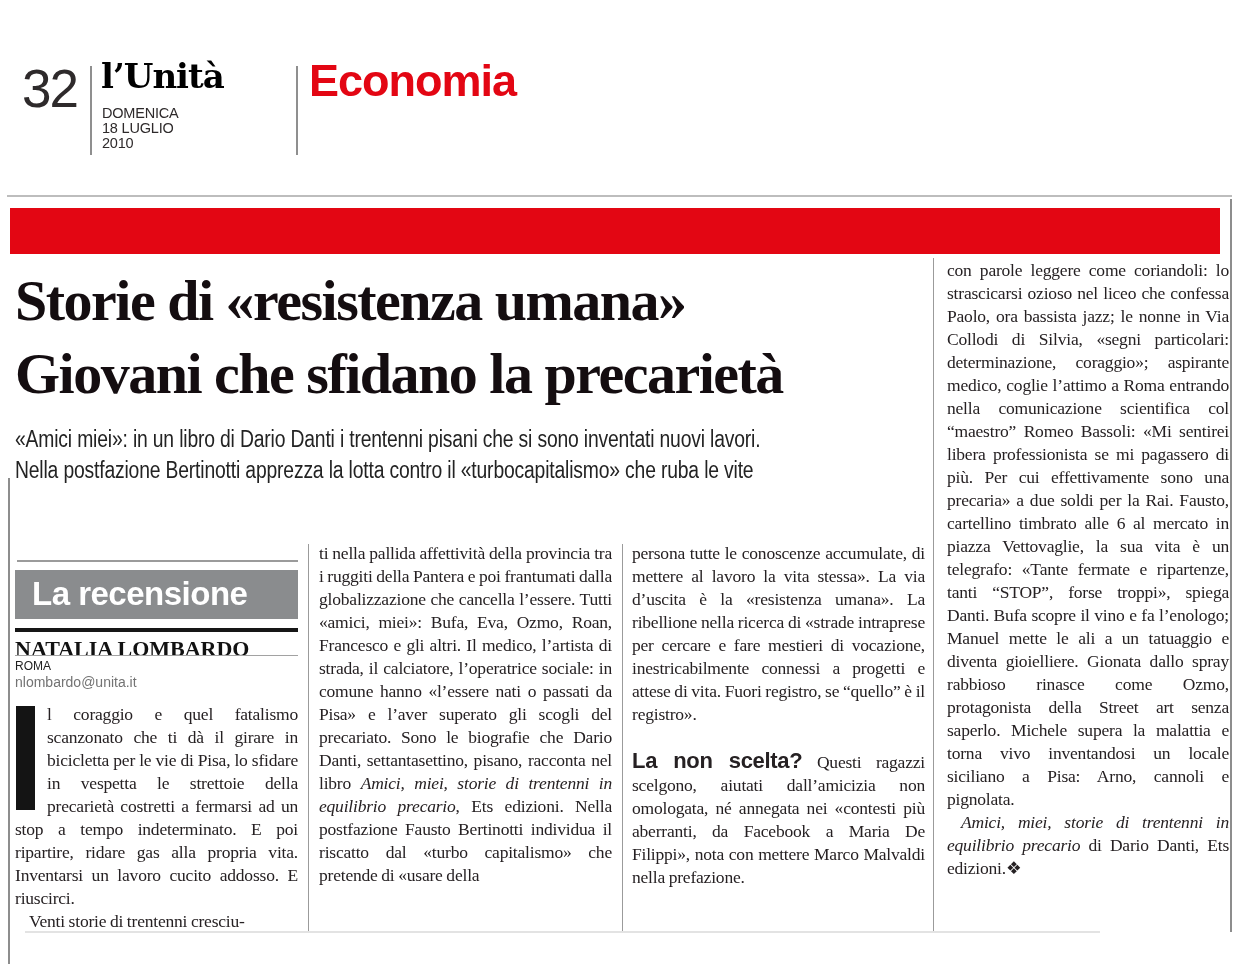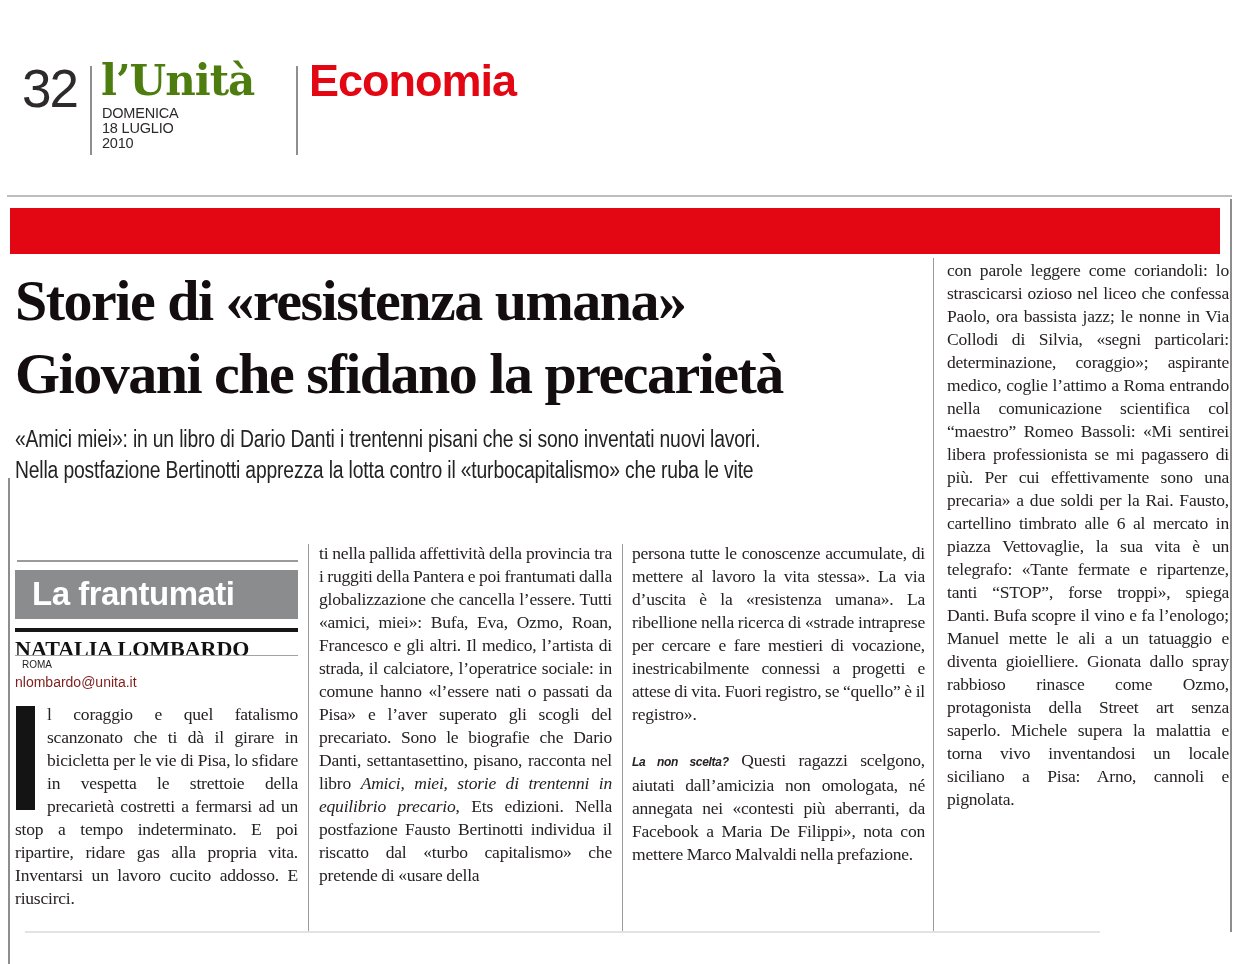--- a/index.html
+++ b/index.html
@@ -8,54 +8,54 @@
     width:1236px; height:964px; position:relative; overflow:hidden;
     font-family:"Liberation Sans", sans-serif; color:#231f20;
   }
   .abs { position:absolute; }
 
   
   .page-num { left:22px; top:58px; font-size:53px; letter-spacing:-2px; color:#2e2a2b; }
   .vrule { width:2px; background:#8f8f8f; }
   .vr1 { left:90px; top:66px; height:89px; }
   .vr2 { left:296px; top:66px; height:89px; }
-  .masthead { left:101px; top:56px; font-family:"DejaVu Serif", serif; font-weight:bold; font-size:42px; color:#4d7c0f; letter-spacing:-1px;text-align:right; }
+  .masthead { left:101px; top:56px; font-family:"DejaVu Serif", serif; font-weight:bold; font-size:34px; color:#000000; letter-spacing:-1px;text-align:right; }
   .dateblock { left:102px; top:106px; font-size:14.5px; line-height:15px; letter-spacing:-0.2px; color:#2e2a2b; white-space:pre-line; }
   .section { left:309px; top:55px; font-size:45px; font-weight:bold; letter-spacing:-1px;text-align:right; }
   .header-rule { left:7px; top:195px; width:1225px; height:2px; background:#bdbdbd; }
 
   
   .red-bar { left:10px; top:208px; width:1210px; height:46px; }
   .headline { left:15px; top:264px; width:916px; font-family:"Liberation Serif", serif; font-size:58px; line-height:73px; letter-spacing:-1.5px; color:#140d10; white-space:pre-line; }
   .deck { left:15px; top:424px; width:1090px; transform:scaleX(0.84); transform-origin:0 0; font-size:23px; line-height:30.5px; letter-spacing:-0.2px; color:#232323; white-space:pre-line; }
 
   
   .kicker-rule { left:17px; top:560px; width:281px; height:2px; background:#9b9b9b; }
   .kicker-box { left:15px; top:570px; width:283px; height:49px; }
   .kicker-box span { display:block; font-size:33px; font-weight:bold; color:#ffffff; line-height:48px; padding-left:17px; letter-spacing:-0.5px; }
   .byline-thick { left:15px; top:628px; width:283px; height:4px; background:#161616; }
   .author { left:15px; top:636px; font-size:22px; font-weight:bold; color:#111111;font-family:Liberation Serif, serif; }
   .author-rule { left:15px; top:655px; width:283px; height:1px; background:#a2a2a2; }
-  .loc { left:22px; top:659px; font-size:10px; color:#222222; }
-  .email { left:15px; top:674px; font-size:14px; color:#7f1d1d; }
+  .loc { left:15px; top:659px; font-size:12px; color:#222222; }
+  .email { left:15px; top:674px; font-size:14px; color:#737373; }
 
   
   .bodycol {
     font-family:"Liberation Serif", serif; font-size:17.5px; line-height:23px;
     text-align:justify; letter-spacing:-0.2px; word-spacing:-0.5px; color:#262123;
   }
   .col1 { left:15px;  top:703px; width:283px; }
   .col2 { left:319px; top:542px; width:293px; }
   .col3 { left:632px; top:542px; width:293px; }
   .col4 { left:947px; top:259px; width:282px; }
   .dropcap { float:left; width:19px; height:104px; background:#141414; margin:3px 12px 0 1px; color:transparent; overflow:hidden; font-size:8px; }
   .indent { text-indent:14px; }
   .gap-above { margin-top:23px; }
   .book-title { font-style:italic; }
-  .lead-q { font-family:"Liberation Sans", sans-serif; font-weight:bold; font-size:12px; letter-spacing:-0.3px;font-style:italic; }
+  .lead-q { font-family:"Liberation Sans", sans-serif; font-weight:bold; font-size:22px; letter-spacing:-0.3px; }
 
   
   .sep { background:#9b9b9b; width:1px; }
   .sep-left  { left:8px;    top:478px; width:2px; height:486px; background:#8d8d8d; }
   .sep-12    { left:308px;  top:544px; height:388px; }
   .sep-23    { left:622px;  top:544px; height:388px; }
   .sep-34    { left:933px;  top:258px; height:674px; }
   .sep-right { left:1230px; top:199px; width:2px; height:733px; background:#8d8d8d; }
   .bottom-faint { left:25px; top:931px; width:1075px; height:2px; background:#e3e3e3; }
 </style>
@@ -73,43 +73,45 @@
 <div class="abs header-rule"></div>
 
 <div class="abs red-bar" style="background:#e30613"></div>
 <h1 class="abs headline">Storie di «resistenza umana»
 Giovani che sfidano la precarietà</h1>
 <div class="abs deck">«Amici miei»: in un libro di Dario Danti i trentenni pisani che si sono inventati nuovi lavori.
 Nella postfazione Bertinotti apprezza la lotta contro il «turbocapitalismo» che ruba le vite</div>
 
 <div class="abs kicker-rule"></div>
 <div class="abs kicker-box" style="background:#8a8c8e">
-  <span>La frantumati</span>
+  <span>La recensione</span>
 </div>
 <div class="abs byline-thick"></div>
 <div class="abs author">NATALIA LOMBARDO</div>
 <div class="abs author-rule"></div>
 <div class="abs loc">ROMA</div>
 <div class="abs email">nlombardo@unita.it</div>
 
 <div class="abs bodycol col1">
   <p><span class="dropcap">I</span><span>l coraggio e quel fatalismo scanzonato che ti dà il girare in bicicletta per le vie di Pisa, lo sfidare in vespetta le strettoie della precarietà costretti a fermarsi ad un stop a tempo indeterminato. E poi ripartire, ridare gas alla propria vita. Inventarsi un lavoro cucito addosso. E riuscirci.</span></p>
+  <p class="indent">Venti storie di trentenni cresciu-</p>
 </div>
 
 <div class="abs bodycol col2">
   <p><span>ti nella pallida affettività della provincia tra i ruggiti della Pantera e poi frantumati dalla globalizzazione che cancella l’essere. Tutti «amici, miei»: Bufa, Eva, Ozmo, Roan, Francesco e gli altri. Il medico, l’artista di strada, il calciatore, l’operatrice sociale: in comune hanno «l’essere nati o passati da Pisa» e l’aver superato gli scogli del precariato. Sono le biografie che Dario Danti, settantasettino, pisano, racconta nel libro </span><span class="book-title">Amici, miei, storie di trentenni in equilibrio precario</span><span>, Ets edizioni. Nella postfazione Fausto Bertinotti individua il riscatto dal «turbo capitalismo» che pretende di «usare della</span></p>
 </div>
 
 <div class="abs bodycol col3">
   <p>persona tutte le conoscenze accumulate, di mettere al lavoro la vita stessa». La via d’uscita è la «resistenza umana». La ribellione nella ricerca di «strade intraprese per cercare e fare mestieri di vocazione, inestricabilmente connessi a progetti e attese di vita. Fuori registro, se “quello” è il registro».</p>
   <p class="gap-above"><span class="lead-q">La non scelta?</span><span> Questi ragazzi scelgono, aiutati dall’amicizia non omologata, né annegata nei «contesti più aberranti, da Facebook a Maria De Filippi», nota con mettere Marco Malvaldi nella prefazione.</span></p>
 </div>
 
 <div class="abs bodycol col4">
   <p>con parole leggere come coriandoli: lo strascicarsi ozioso nel liceo che confessa Paolo, ora bassista jazz; le nonne in Via Collodi di Silvia, «segni particolari: determinazione, coraggio»; aspirante medico, coglie l’attimo a Roma entrando nella comunicazione scientifica col “maestro” Romeo Bassoli: «Mi sentirei libera professionista se mi pagassero di più. Per cui effettivamente sono una precaria» a due soldi per la Rai. Fausto, cartellino timbrato alle 6 al mercato in piazza Vettovaglie, la sua vita è un telegrafo: «Tante fermate e ripartenze, tanti “STOP”, forse troppi», spiega Danti. Bufa scopre il vino e fa l’enologo; Manuel mette le ali a un tatuaggio e diventa gioielliere. Gionata dallo spray rabbioso rinasce come Ozmo, protagonista della Street art senza saperlo. Michele supera la malattia e torna vivo inventandosi un locale siciliano a Pisa: Arno, cannoli e pignolata.</p>
+  <p class="indent"><span class="book-title">Amici, miei, storie di trentenni in equilibrio precario</span><span> di Dario Danti, Ets edizioni.</span><span>❖</span></p>
 </div>
 
 <div class="abs sep sep-left"></div>
 <div class="abs sep sep-12"></div>
 <div class="abs sep sep-23"></div>
 <div class="abs sep sep-34"></div>
 <div class="abs sep sep-right"></div>
 <div class="abs bottom-faint"></div>
 
 </body></html>

